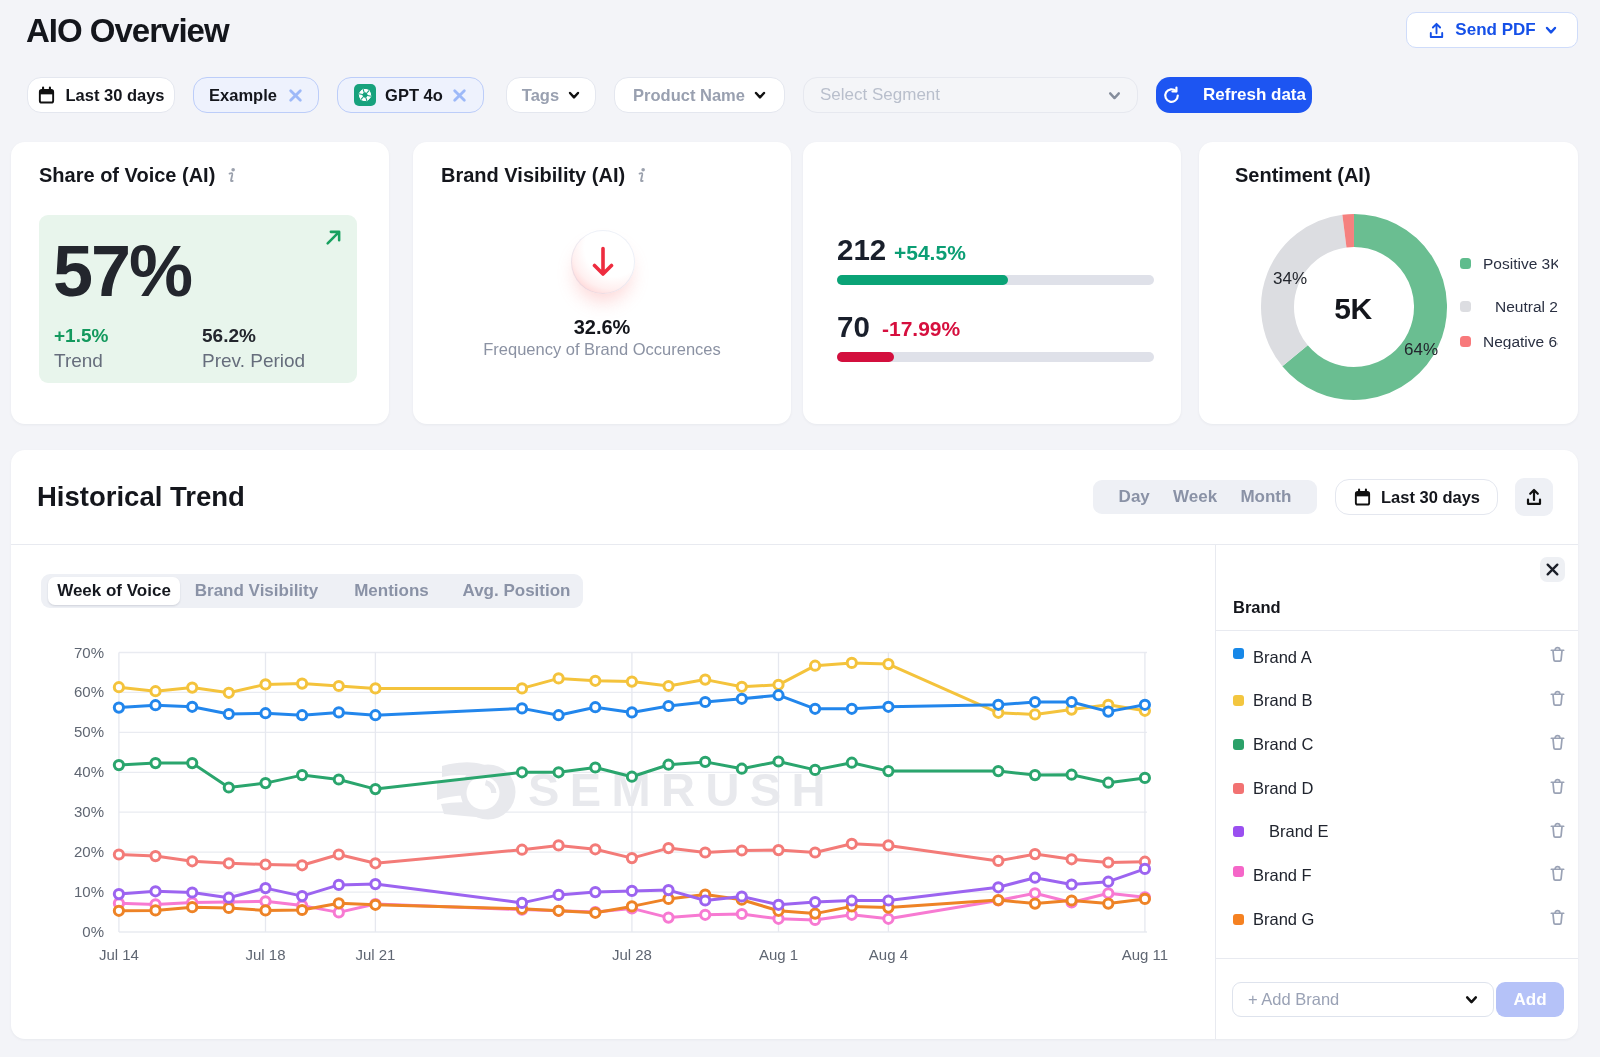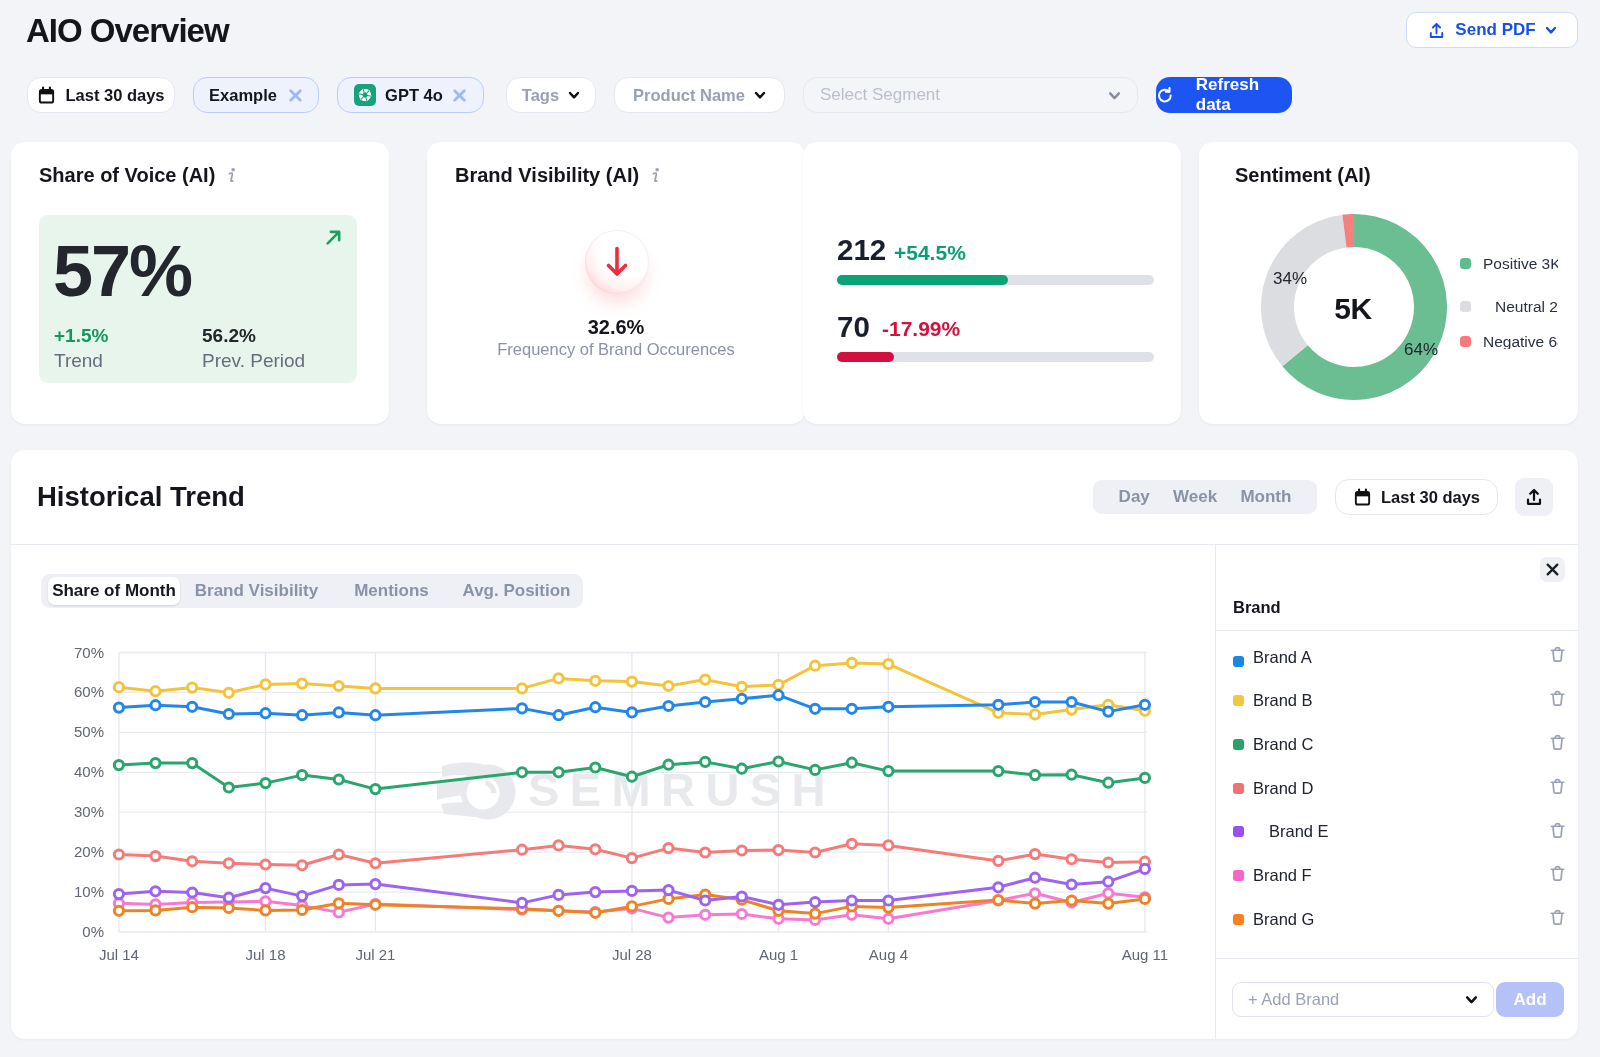--- a/index.html
+++ b/index.html
@@ -62,21 +62,21 @@
       </svg></div>
   <div class="btn grayt" style="width:171px;gap:9px;font-weight:bold">Product Name <svg width="12" height="12" viewBox="0 0 12 12" fill="none">
         <path d="M2 4 L6 8.4 L10 4" stroke="#111" stroke-width="2.4" stroke-linecap="round" stroke-linejoin="round"></path>
       </svg></div>
   <div class="btn" style="width:335px;background:#f4f5f8;border-color:#e6e8ef;color:#b9bfcc;justify-content:space-between;padding:0 16px;font-size:17px">
       <span>Select Segment</span>
       <svg width="13" height="13" viewBox="0 0 12 12" fill="none">
         <path d="M2 4 L6 8.4 L10 4" stroke="#858d9c" stroke-width="2.2" stroke-linecap="round" stroke-linejoin="round"></path>
       </svg>
     </div>
-  <div class="btn" style="width:136px;background:#1d55f2;border:none;color:#fff;font-weight:bold;font-size:17px;gap:22px">
+  <div class="btn" style="width:156px;background:#1d55f2;border:none;color:#fff;font-weight:bold;font-size:17px;gap:22px">
       <svg width="19" height="19" viewBox="0 0 20 20" fill="none">
         <path d="M16.6 10 a6.6 6.6 0 1 1 -1.9 -4.6" stroke="#fff" stroke-width="2.3" stroke-linecap="round"></path>
         <path d="M15.2 1.6 v4.2 h-4.2" fill="none" stroke="#fff" stroke-width="2.3" stroke-linecap="round" stroke-linejoin="round"></path>
       </svg>
       <span>Refresh data</span>
     </div>
 </div>
 
 <div class="card" style="left:11px;top:142px;width:378px;height:282px;padding:22px 28px">
   <div class="ctitle">Share of Voice (AI) <svg width="17" height="17" viewBox="0 0 16 16" style="margin-left:9px">
@@ -88,21 +88,21 @@
         <path d="M2.5 13.5 L13 3 M5.5 2.7 h7.8 v7.8" stroke="#18a05f" stroke-width="2.4" stroke-linecap="round" stroke-linejoin="round"></path>
       </svg>
     <div class="abs" style="left:14px;top:15px;font-size:72px;font-weight:bold;letter-spacing:-2px;color:#23262d">57%</div>
     <div class="abs" style="left:15px;top:110px;font-size:19px;font-weight:bold;color:#13995e">+1.5%</div>
     <div class="abs" style="left:15px;top:135px;font-size:19px;color:#666d7c">Trend</div>
     <div class="abs" style="left:163px;top:110px;font-size:19px;font-weight:bold;color:#23262d">56.2%</div>
     <div class="abs" style="left:163px;top:135px;font-size:19px;color:#666d7c">Prev. Period</div>
   </div>
 </div>
 
-<div class="card" style="left:427px;top:142px;width:378px;height:282px;padding:22px 28px">
+<div class="card" style="left:413px;top:142px;width:378px;height:282px;padding:22px 28px">
   <div class="ctitle">Brand Visibility (AI) <svg width="17" height="17" viewBox="0 0 16 16" style="margin-left:9px">
         <circle cx="8.6" cy="2.6" r="1.7" fill="#9ba1ad"></circle>
         <path d="M5.2 6.2 q3 -1.4 2.6 1 l-1.2 5.2 q-.3 1.4 1.6 .6" stroke="#9ba1ad" stroke-width="1.7" fill="none" stroke-linecap="round"></path>
       </svg></div>
   <div class="abs" style="left:158px;top:88px;width:64px;height:64px;border-radius:50%;background:radial-gradient(circle at 66% 28%,#ffffff 46%,#fff0f0 66%,#ffd6d6 82%,#ffbfbf 98%);box-shadow:inset 0 0 0 1px rgba(190,200,225,.28), 0 12px 18px -4px rgba(250,140,140,.33)">
     <svg class="abs" style="left:19px;top:16px" width="26" height="32" viewBox="0 0 26 32" fill="none">
         <path d="M13 2.5 v25 M4.5 19.5 L13 28 l8.5 -8.5" stroke="#ee2c3f" stroke-width="3.6" stroke-linecap="round" stroke-linejoin="round"></path>
       </svg>
   </div>
   <div class="abs" style="left:0;top:174px;width:378px;text-align:center;font-size:20px;font-weight:bold">32.6%</div>
@@ -166,21 +166,21 @@
 <div class="abs" style="left:1515px;top:478px;width:38px;height:38px;background:#eef0f5;border-radius:9px;display:flex;align-items:center;justify-content:center">
     <svg width="20" height="20" viewBox="0 0 20 20" fill="none">
       <path d="M4 12.5 v4.3 h12 v-4.3" stroke="#111" stroke-width="2.2" stroke-linecap="round" stroke-linejoin="round"></path>
       <path d="M10 13 V3.4 M6.2 6.8 L10 3 l3.8 3.8" stroke="#111" stroke-width="2.2" stroke-linecap="round" stroke-linejoin="round"></path>
     </svg>
   </div>
 <div class="abs" style="left:11px;top:544px;width:1567px;height:1.4px;background:#e8eaf0"></div>
 <div class="abs" style="left:1215px;top:545px;width:1.4px;height:494px;background:#e8eaf0"></div>
 
 <div class="abs" style="left:41px;top:574px;width:542px;height:34px;background:#eef0f5;border-radius:9px;display:flex;align-items:center;font-size:17px;font-weight:bold;color:#8a92a6">
-  <div style="margin-left:7px;width:132px;height:28px;background:#fff;border-radius:7px;box-shadow:0 1px 2px rgba(20,30,60,.14);display:flex;align-items:center;justify-content:center;color:#15181f">Share of Month</div>
+  <div style="margin-left:7px;width:132px;height:28px;background:#fff;border-radius:7px;box-shadow:0 1px 2px rgba(20,30,60,.14);display:flex;align-items:center;justify-content:center;color:#15181f">Week of Voice</div>
   <div style="width:153px;text-align:center">Brand Visibility</div>
   <div style="width:117px;text-align:center">Mentions</div>
   <div style="width:133px;text-align:center">Avg. Position</div>
 </div>
 
 <svg style="position:absolute;left:11px;top:450px" width="1204" height="589" viewBox="0 0 1204 589" font-family="Liberation Sans, sans-serif">
     <line x1="107.9" y1="482.0" x2="1136" y2="482.0" stroke="#e9ebf1" stroke-width="1.3"></line>
     <line x1="107.9" y1="442.1" x2="1136" y2="442.1" stroke="#e9ebf1" stroke-width="1.3"></line>
     <line x1="107.9" y1="402.1" x2="1136" y2="402.1" stroke="#e9ebf1" stroke-width="1.3"></line>
     <line x1="107.9" y1="362.2" x2="1136" y2="362.2" stroke="#e9ebf1" stroke-width="1.3"></line>
@@ -396,21 +396,21 @@
     <circle cx="1133.9" cy="254.8" r="4.6" fill="#fff" stroke="#2286ec" stroke-width="3"></circle>
   </svg>
 
 <div class="abs" style="left:1540px;top:557px;width:25px;height:25px;background:#eef0f4;border-radius:7px;display:flex;align-items:center;justify-content:center">
     <svg width="15" height="15" viewBox="0 0 14 14" fill="none">
       <path d="M2.5 2.5 L11.5 11.5 M11.5 2.5 L2.5 11.5" stroke="#1b1f29" stroke-width="2.2" stroke-linecap="round"></path>
     </svg>
   </div>
 <div class="abs" style="left:1233px;top:598px;font-size:16.5px;font-weight:bold">Brand</div>
 <div class="abs" style="left:1216px;top:630px;width:362px;height:1.4px;background:#e8eaf0"></div>
-<div class="abs" style="left:1233px;top:648px;display:flex;align-items:flex-end;gap:9px">
+<div class="abs" style="left:1233px;top:648px;display:flex;align-items:flex-start;gap:9px">
     <span style="width:11px;height:11px;border-radius:3px;background:#1788e8"></span>
     <span style="font-size:16.5px;color:#20242e">Brand A</span>
   </div>
 <div class="abs" style="left:1549px;top:646px"><svg width="17" height="17" viewBox="0 0 18 18" fill="none">
       <path d="M2.5 4.5 h13" stroke="#9aa2b5" stroke-width="1.8" stroke-linecap="round"></path>
       <path d="M6.5 4.2 q0 -2.4 2.5 -2.4 t2.5 2.4" stroke="#9aa2b5" stroke-width="1.8"></path>
       <path d="M4.2 4.7 l1 10 q.1 1.3 1.4 1.3 h4.8 q1.3 0 1.4 -1.3 l1 -10" stroke="#9aa2b5" stroke-width="1.8" stroke-linejoin="round"></path>
     </svg></div>
 <div class="abs" style="left:1233px;top:691px;display:flex;align-items:center;gap:9px">
     <span style="width:11px;height:11px;border-radius:3px;background:#f3c63f"></span>
@@ -441,21 +441,21 @@
     </svg></div>
 <div class="abs" style="left:1233px;top:822px;display:flex;align-items:center;gap:25px">
     <span style="width:11px;height:11px;border-radius:3px;background:#9a4ff0"></span>
     <span style="font-size:16.5px;color:#20242e">Brand E</span>
   </div>
 <div class="abs" style="left:1549px;top:822px"><svg width="17" height="17" viewBox="0 0 18 18" fill="none">
       <path d="M2.5 4.5 h13" stroke="#9aa2b5" stroke-width="1.8" stroke-linecap="round"></path>
       <path d="M6.5 4.2 q0 -2.4 2.5 -2.4 t2.5 2.4" stroke="#9aa2b5" stroke-width="1.8"></path>
       <path d="M4.2 4.7 l1 10 q.1 1.3 1.4 1.3 h4.8 q1.3 0 1.4 -1.3 l1 -10" stroke="#9aa2b5" stroke-width="1.8" stroke-linejoin="round"></path>
     </svg></div>
-<div class="abs" style="left:1233px;top:866px;display:flex;align-items:center;gap:9px">
+<div class="abs" style="left:1233px;top:866px;display:flex;gap:9px">
     <span style="width:11px;height:11px;border-radius:3px;background:#f566c8"></span>
     <span style="font-size:16.5px;color:#20242e">Brand F</span>
   </div>
 <div class="abs" style="left:1549px;top:865px"><svg width="17" height="17" viewBox="0 0 18 18" fill="none">
       <path d="M2.5 4.5 h13" stroke="#9aa2b5" stroke-width="1.8" stroke-linecap="round"></path>
       <path d="M6.5 4.2 q0 -2.4 2.5 -2.4 t2.5 2.4" stroke="#9aa2b5" stroke-width="1.8"></path>
       <path d="M4.2 4.7 l1 10 q.1 1.3 1.4 1.3 h4.8 q1.3 0 1.4 -1.3 l1 -10" stroke="#9aa2b5" stroke-width="1.8" stroke-linejoin="round"></path>
     </svg></div>
 <div class="abs" style="left:1233px;top:910px;display:flex;align-items:center;gap:9px">
     <span style="width:11px;height:11px;border-radius:3px;background:#f58121"></span>

